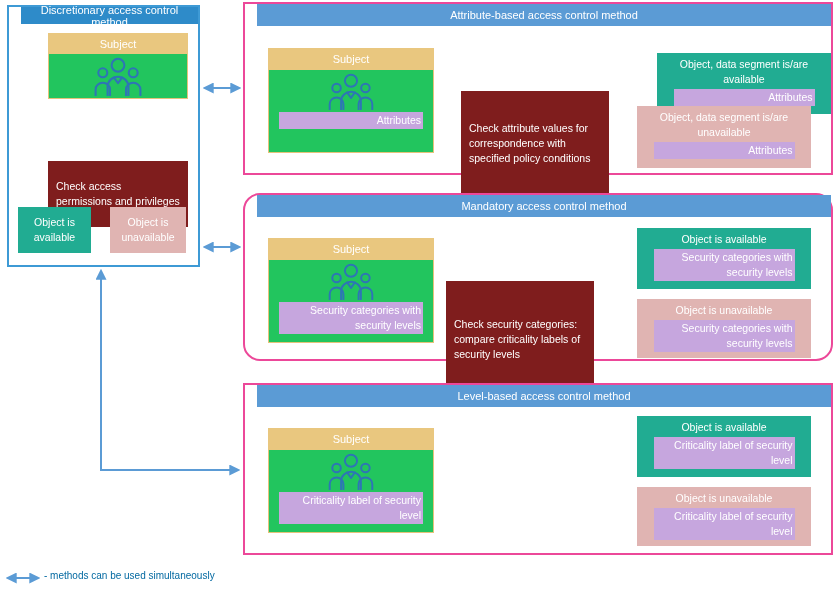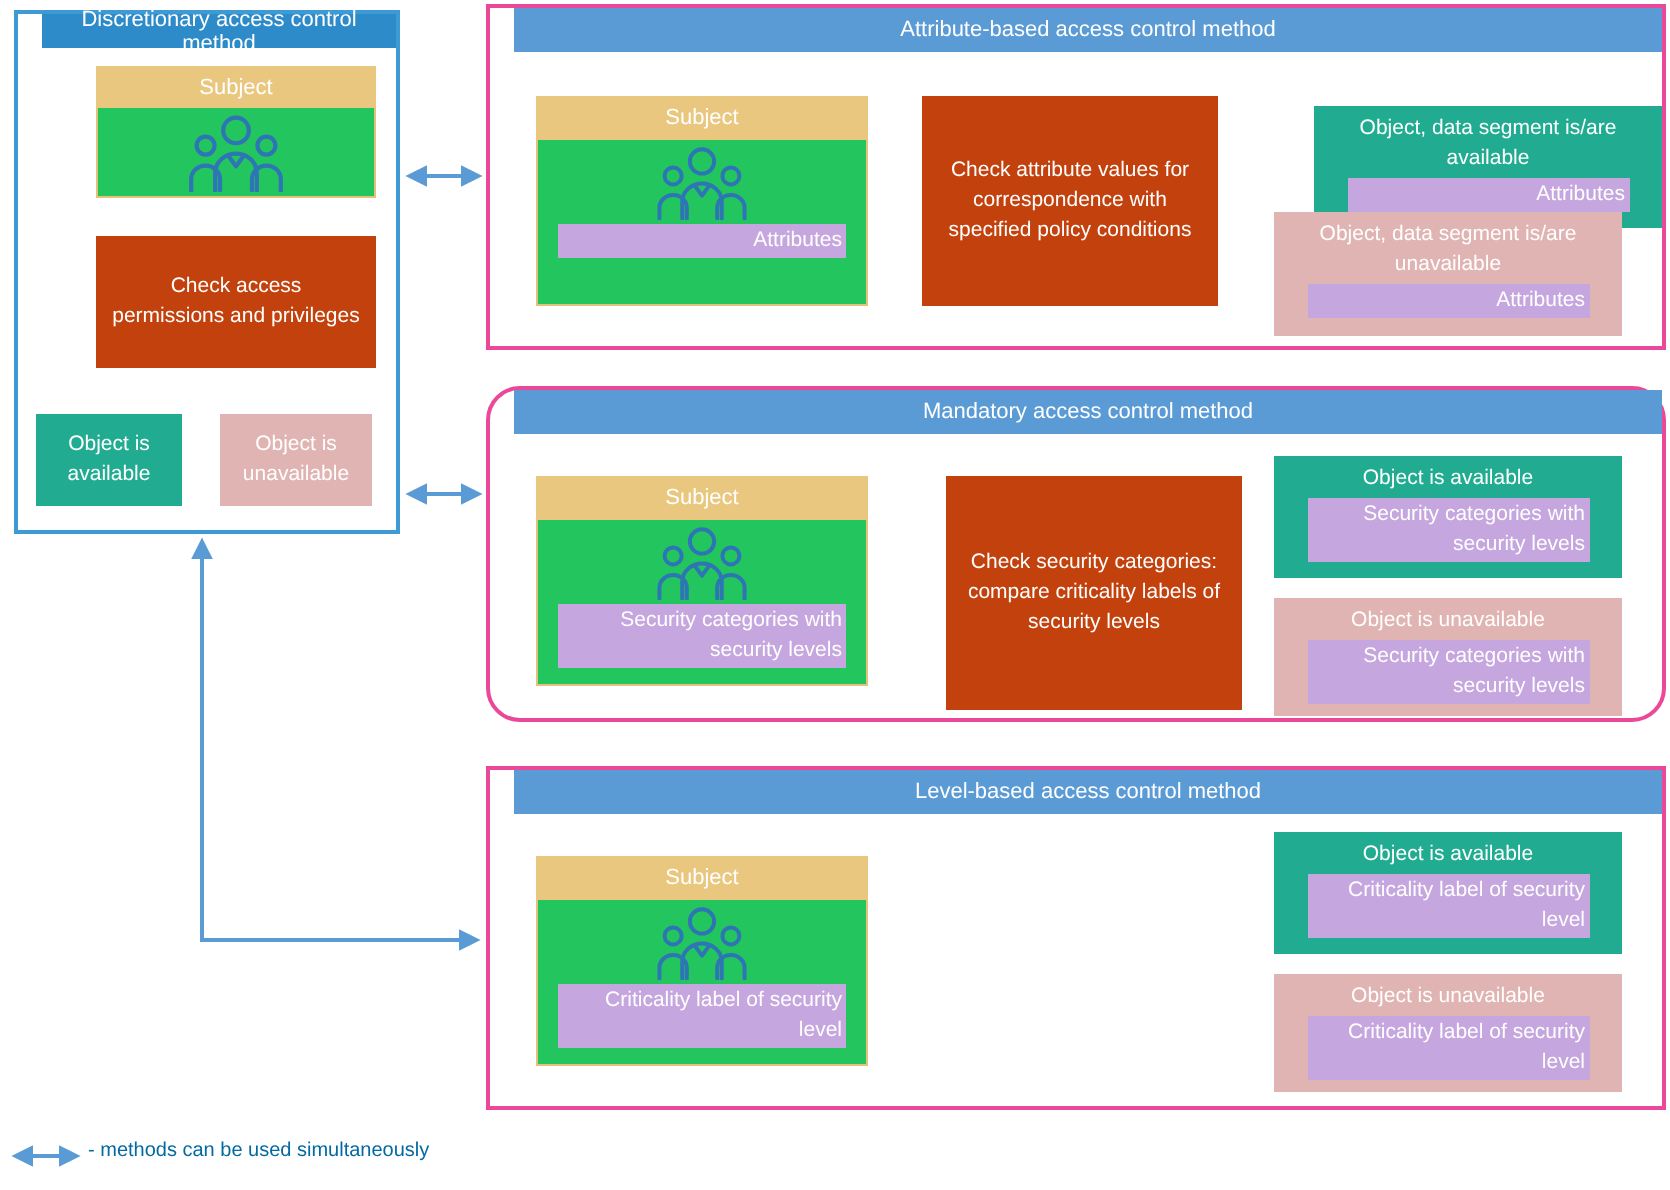--- a/index.html
+++ b/index.html
@@ -32,22 +32,22 @@
   .icon-zone{flex:0 0 42px;display:flex;align-items:center;justify-content:center;}
   .panel-left .icon-zone{flex:1 1 auto;}
 
   .tag{
     background:#C6A6DE;color:#fff;font-size:10.5px;line-height:15px;text-align:right;
     width:144px;margin:0 auto;padding:1px 2px;box-sizing:border-box;
   }
   .result .tag{width:141px;margin:2px auto 0;}
 
   .check-box{
-    background:#c2410c;color:#fff;font-size:10.5px;line-height:1.45;text-align:center;
-    display:flex;align-items:center;justify-content:center;padding:0 8px;
+    background:#7f1d1d;color:#fff;font-size:10.5px;line-height:1.45;text-align:left;
+    display:flex;align-items:center;justify-content:center;padding:0 8px;margin-top:43px;
   }
   .result{color:#fff;font-size:10.5px;text-align:center;padding-top:3px;}
   .result-green{background:#21AC92;}
   .result-pink{background:#E0B4B2;}
   .result-title{line-height:15px;padding:1px 4px 0;}
   .result-solo{display:flex;align-items:center;justify-content:center;padding:0 4px;line-height:1.4;}
 
   .legend{position:absolute;left:44px;top:570px;font-size:10px;color:#0369a1;white-space:nowrap;}
 </style>
 </head>
@@ -174,21 +174,21 @@
               <path d="M42,49 v-7 a9,8.5 0 0 1 18,0 v7"></path>
             <circle cx="32" cy="11.5" r="8"></circle>
               <path d="M19,49 v-11 a13,12 0 0 1 26,0 v11"></path>
             <path d="M27,27 l5,7 5,-7"></path>
           </g>
         </svg>
       </div>
       <div class="tag">Security categories with security levels</div>
     </div>
 
-    <div class="box check-box" style="left:228px;top:43px;width:148px;height:117px;">Check security categories: compare criticality labels of security levels</div>
+    <div class="box check-box" style="left:201px;top:43px;width:148px;height:117px;">Check security categories: compare criticality labels of security levels</div>
 
     <div class="box result result-green" style="left:392px;top:33px;width:174px;height:61px;">
       <div class="result-title">Object is available</div>
       <div class="tag">Security categories with security levels</div>
     </div>
     <div class="box result result-pink" style="left:392px;top:104px;width:174px;height:59px;">
       <div class="result-title">Object is unavailable</div>
       <div class="tag">Security categories with security levels</div>
     </div>
   </section>

